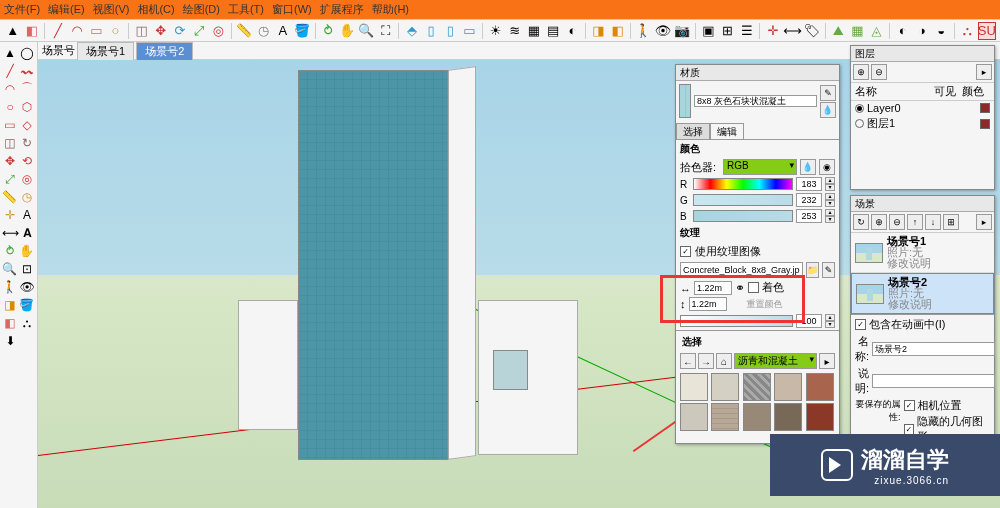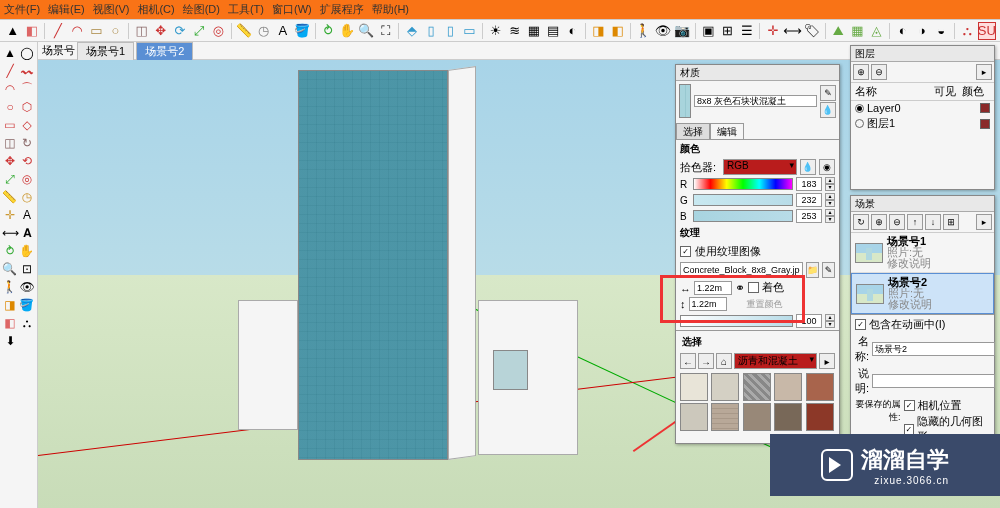--- a/index.html
+++ b/index.html
@@ -54,21 +54,21 @@
   .mat-side-btns { display: flex; flex-direction: column; gap: 1px; }
   .mini-btn { width: 16px; height: 16px; border: 1px solid #999; background: #eee; display:flex; align-items:center; justify-content:center; font-size:9px; cursor:pointer; }
   
   .tabs-row { display: flex; border-bottom: 1px solid #999; margin-top: 2px; height: 17px; }
   .tabs-row span { padding: 1px 6px; border: 1px solid #999; border-bottom: none; background: #ddd; cursor: pointer; font-size:10px; }
   .tabs-row span.act { background: #f5f5f5; }
   
   .section-lbl { padding: 2px 4px; font-weight: bold; font-size: 10px; }
   .row-line { display: flex; align-items: center; padding: 1px 4px; gap: 3px; font-size: 10px; }
   .row-line label { min-width: 40px; }
-  .dropdown { height: 16px; border: 1px solid #999; background: #b91c1c; padding: 0 12px 0 3px; font-size: 10px; position: relative; }
+  .dropdown { height: 16px; border: 1px solid #999; background: #84cc16; padding: 0 12px 0 3px; font-size: 10px; position: relative; }
   .dropdown::after { content:"▾"; position:absolute; right:2px; top:0; font-size:9px; }
   
   .slider-row { display: flex; align-items: center; gap: 3px; padding: 1px 4px; }
   .slider-row .lbl { width: 10px; font-size:10px; }
   .gradient-bar { flex: 1; height: 12px; border: 1px solid #888; }
   .grad-r { background: linear-gradient(90deg, #fff, #f00, #ff0, #0f0, #0ff, #00f, #f0f); }
   .grad-g { background: linear-gradient(90deg, #c8e8f0, #b8dce8); }
   .grad-b { background: linear-gradient(90deg, #a8d4e0, #b8dce8); }
   .num-input { width: 26px; height: 14px; border: 1px solid #999; font-size: 9px; text-align: center; background:#fff; }
   .spinner { width: 10px; height: 14px; display: flex; flex-direction: column; }

